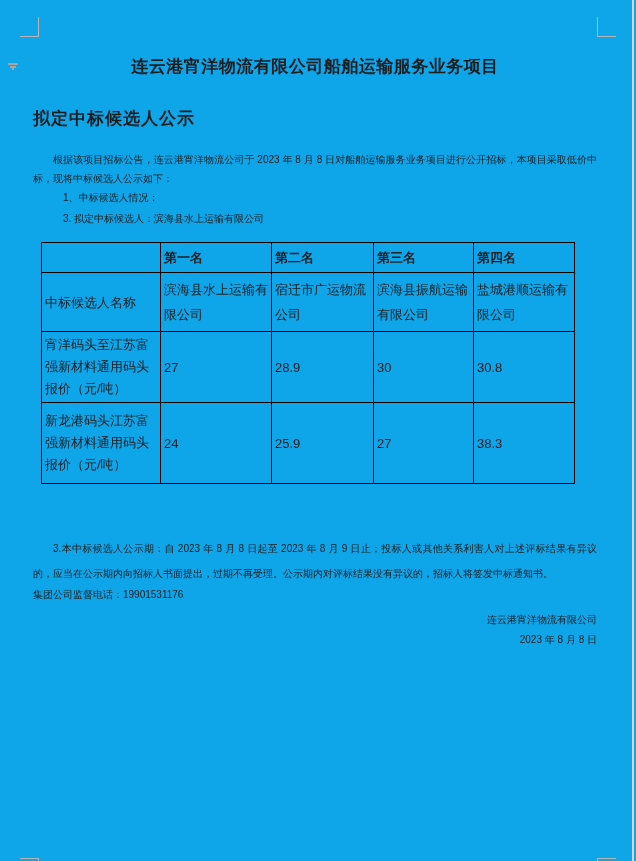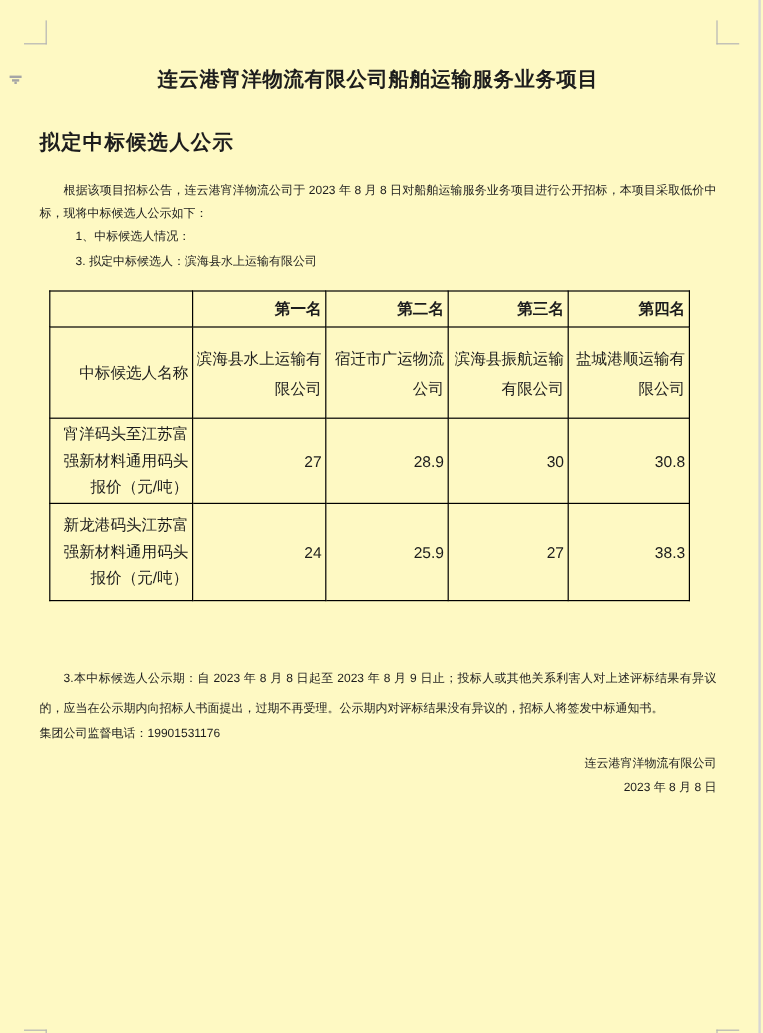--- a/index.html
+++ b/index.html
@@ -1,17 +1,17 @@
 <!DOCTYPE html>
 <html><head>
 <meta charset="utf-8">
 <style>
   html,body { margin:0; padding:0; background:#ffffff; }
   .page {
-    position:relative; width:636px; height:861px; background:#fef9c3;
+    position:relative; width:636px; height:861px; background:#0ea5e9;
     font-family:"Liberation Sans","DejaVu Sans",sans-serif;
     color:#1d1d1d; overflow:hidden;
   }
   
   .crop { position:absolute; width:18px; height:19px; }
   .crop.tl { left:20px; top:17px;  border-right:1px solid #b5b5b5; border-bottom:1px solid #b5b5b5; }
   .crop.tr { left:597px; top:17px; border-left:1px solid #b5b5b5;  border-bottom:1px solid #b5b5b5; }
   .crop.bl { left:20px; top:858px; height:12px; border-right:1px solid #b5b5b5; border-top:1px solid #b5b5b5; }
   .crop.br { left:597px; top:858px; height:12px; border-left:1px solid #b5b5b5;  border-top:1px solid #b5b5b5; }
   
@@ -26,26 +26,26 @@
   h1.title { margin:0; padding-top:55px; text-align:center; font-size:17px; line-height:24px;
              font-weight:bold; letter-spacing:0.5px; }
   h2.subtitle { margin:28px 0 0 0; text-align:left; font-size:17px; line-height:24px;
              font-weight:bold; letter-spacing:1px; }
   p { margin:0; font-size:10px; line-height:19px; }
   p.intro { margin-top:19px; text-indent:2em; text-align:justify; }
   p.item  { padding-left:30px; }
   p.item2 { margin-top:2px; }
 
   table.candidates { margin:14px 0 0 8px; width:533px; border-collapse:collapse; table-layout:fixed; }
-  table.candidates td { border:1px solid #000; font-size:13px; text-align:right;
+  table.candidates td { border:1px solid #000; font-size:13px; text-align:left;
                         vertical-align:middle; padding:2px 3px; overflow:hidden; }
   col.c0 { width:119px; } col.c1 { width:111px; } col.c2 { width:102px; }
   col.c3 { width:100px; } col.c4 { width:101px; }
   tr.r-head  { height:30px; } tr.r-head td { font-weight:bold; font-size:13px; }
-  tr.r-names { height:76px; } tr.r-names td { line-height:25px; }
+  tr.r-names { height:59px; } tr.r-names td { line-height:25px; }
   tr.r-price1 { height:66px; } tr.r-price2 { height:81px; }
   td.label-cell { text-align:left; vertical-align:top; font-size:12px; line-height:22px; padding:2px 3px; }
   td.num-cell { vertical-align:middle; }
 
   p.closing { margin-top:52px; line-height:25px; text-indent:2em; text-align:justify; }
   p.phone   { line-height:18px; }
   p.phone1  { margin-top:2px; }
   p.sig  { margin-top:6px; text-align:right; line-height:20px; }
   p.date { text-align:right; line-height:20px; }
 </style>

